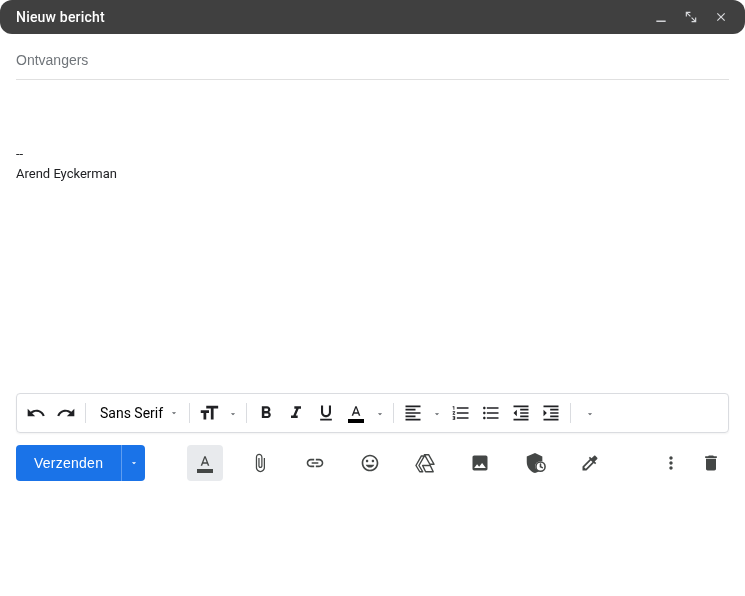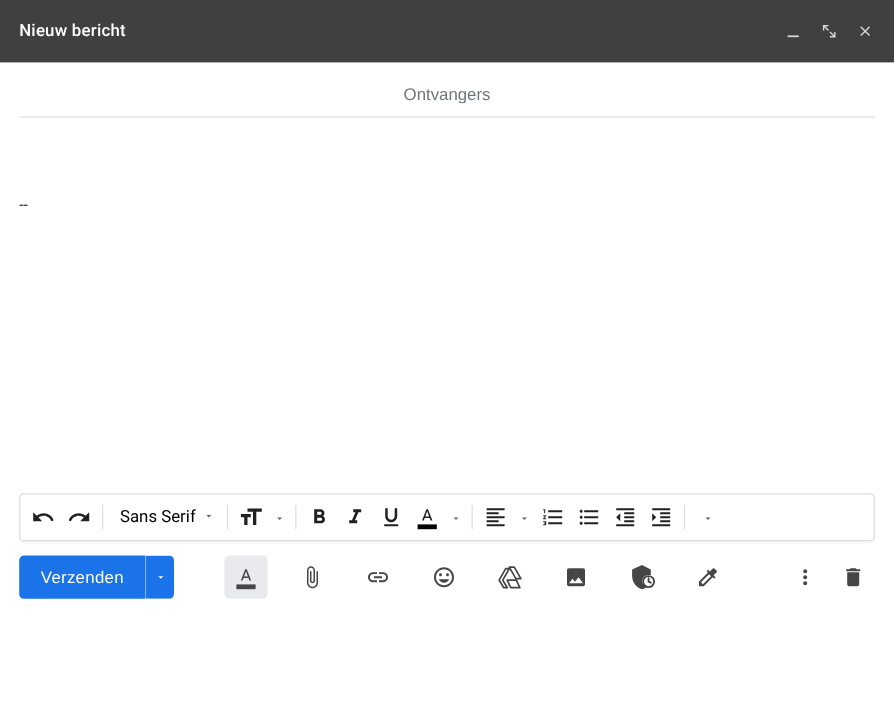--- a/index.html
+++ b/index.html
@@ -1,24 +1,24 @@
 <!DOCTYPE html>
 <html><head>
   <meta charset="utf-8">
   <style>
     * { margin: 0; padding: 0; box-sizing: border-box; }
     body { font-family: 'Google Sans', Roboto, Arial, sans-serif; width: 745px; height: 596px; background: #fff; overflow: hidden; }
-    .header { background: #404040; color: #fff; height: 52px; display: flex; align-items: center; padding: 0 12px 0 16px; justify-content: space-between; }
+    .header { background: #404040; color: #fff; height: 34px; display: flex; align-items: center; padding: 0 12px 0 16px; justify-content: space-between; border-radius: 12px; }
     .header-title { font-size: 14px; font-weight: 500; letter-spacing: .2px; }
     .header-actions { display: flex; gap: 6px; align-items: center; }
     .header-icon { width: 24px; height: 24px; display: flex; align-items: center; justify-content: center; cursor: pointer; opacity: .9; }
     .header-icon svg { fill: #e8eaed; }
     .fields { padding: 6px 16px 0 16px; }
     .field-row { border-bottom: 1px solid #e0e0e0; padding: 10px 0; }
-    .field-input { border: none; outline: none; width: 100%; font-size: 14px; color: #8b5cf6; text-align: center; }
+    .field-input { border: none; outline: none; width: 100%; font-size: 14px; color: #8b5cf6; }
     .field-input::placeholder { color: #70757a; }
     .body-area { padding: 16px 16px 0 16px; font-size: 13px; color: #202124; line-height: 1.5; height: 305px; overflow: auto; }
     .sig-spacer { height: 48px; }
     .format-bar { margin: 8px 16px 0 16px; border: 1px solid #dadce0; border-radius: 4px; height: 40px; display: flex; align-items: center; padding: 0 4px; box-shadow: 0 1px 2px rgba(0,0,0,.05); }
     .fmt-btn { min-width: 30px; height: 32px; display: flex; align-items: center; justify-content: center; cursor: pointer; border-radius: 4px; color: #202124; }
     .fmt-sep { width: 1px; height: 20px; background: #dadce0; margin: 0 4px; }
     .fmt-font { font-size: 14px; padding: 0 6px 0 10px; display: flex; align-items: center; gap: 6px; cursor: pointer; height: 32px; border-radius: 4px; }
     .dd-arrow svg { width: 10px; height: 10px; fill: #5f6368; }
     .fmt-combo { display: flex; align-items: center; }
     .bottom-bar { padding: 12px 16px; display: flex; align-items: center; justify-content: space-between; }
@@ -60,20 +60,21 @@
 
 <div class="fields">
   <div class="field-row">
     <input class="field-input" placeholder="Ontvangers" style="">
   </div>
 </div>
 
 <div class="body-area" contenteditable="true" style="">
   <div class="sig-spacer"></div>
   <div>--</div>
+  <div>Arend Eyckerman</div>
 </div>
 
 <div class="format-bar">
   <div class="fmt-btn">
     <svg width="20" height="20" viewBox="0 0 24 24" fill="#202124">
         <path d="M12.5 8c-2.65 0-5.05.99-6.9 2.6L2 7v9h9l-3.62-3.62c1.39-1.16 3.16-1.88 5.12-1.88 3.54 0 6.55 2.31 7.6 5.5l2.37-.78C21.08 11.03 17.15 8 12.5 8z"></path>
       </svg>
   </div>
   <div class="fmt-btn">
     <svg width="20" height="20" viewBox="0 0 24 24" fill="#202124">

